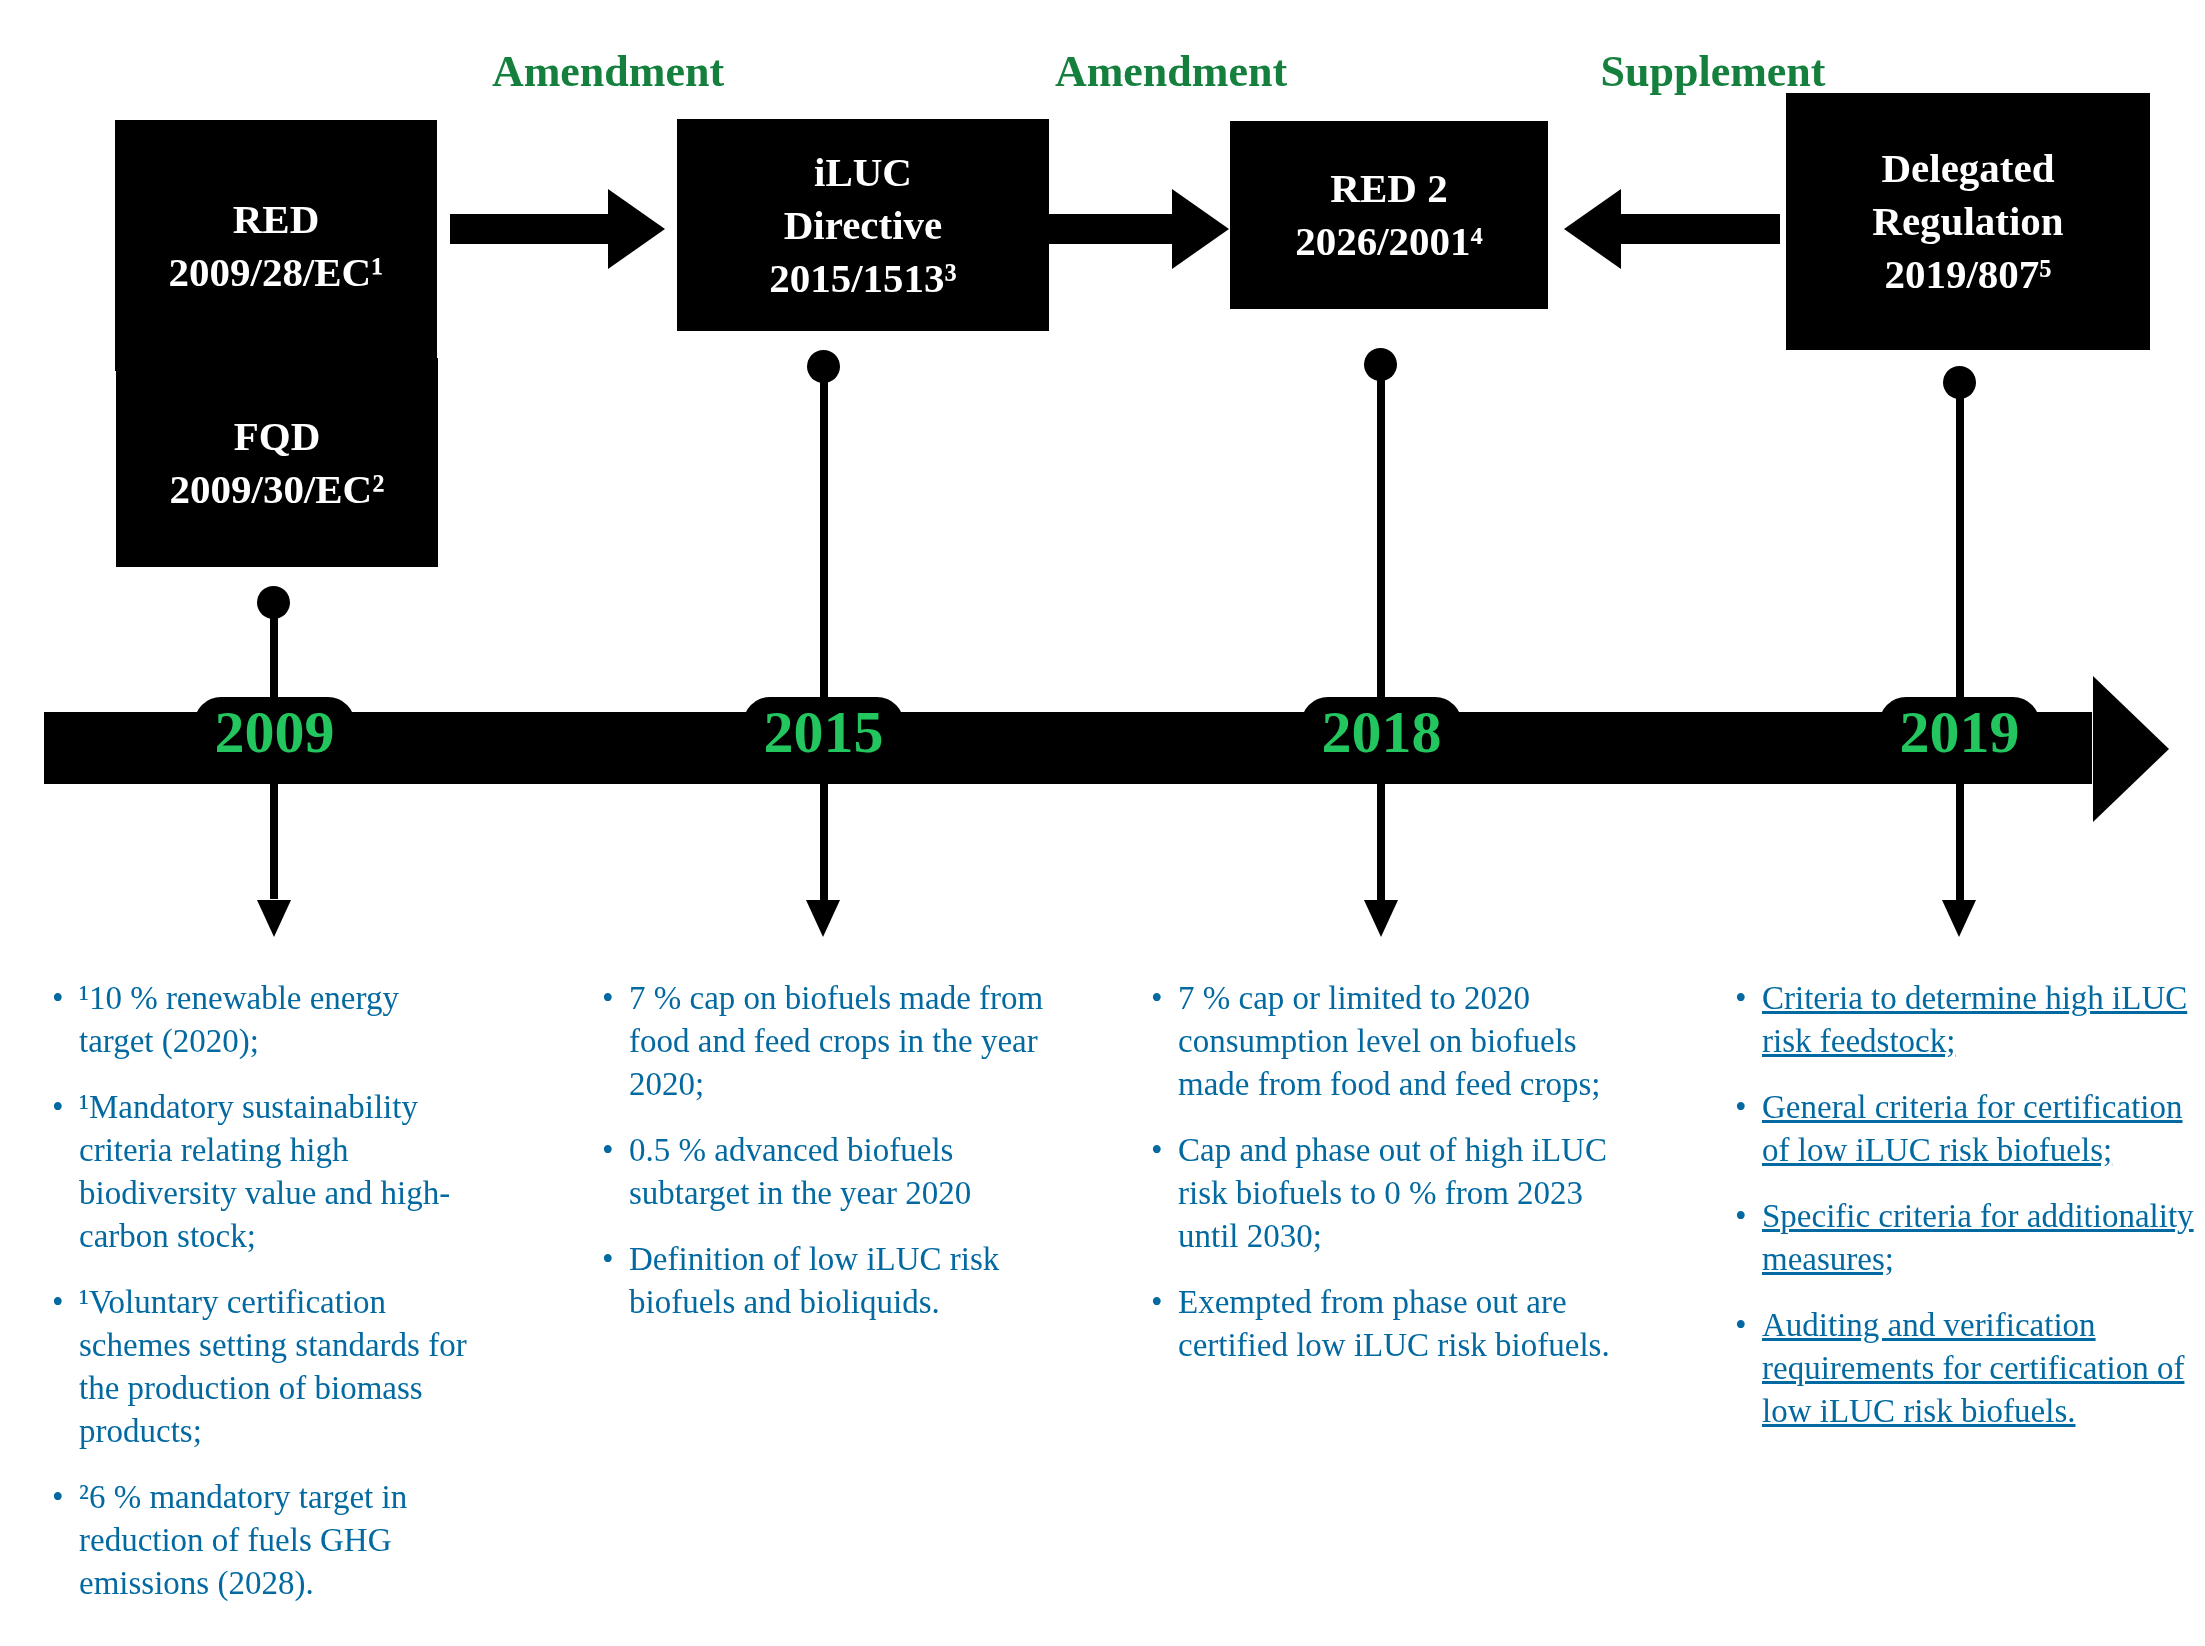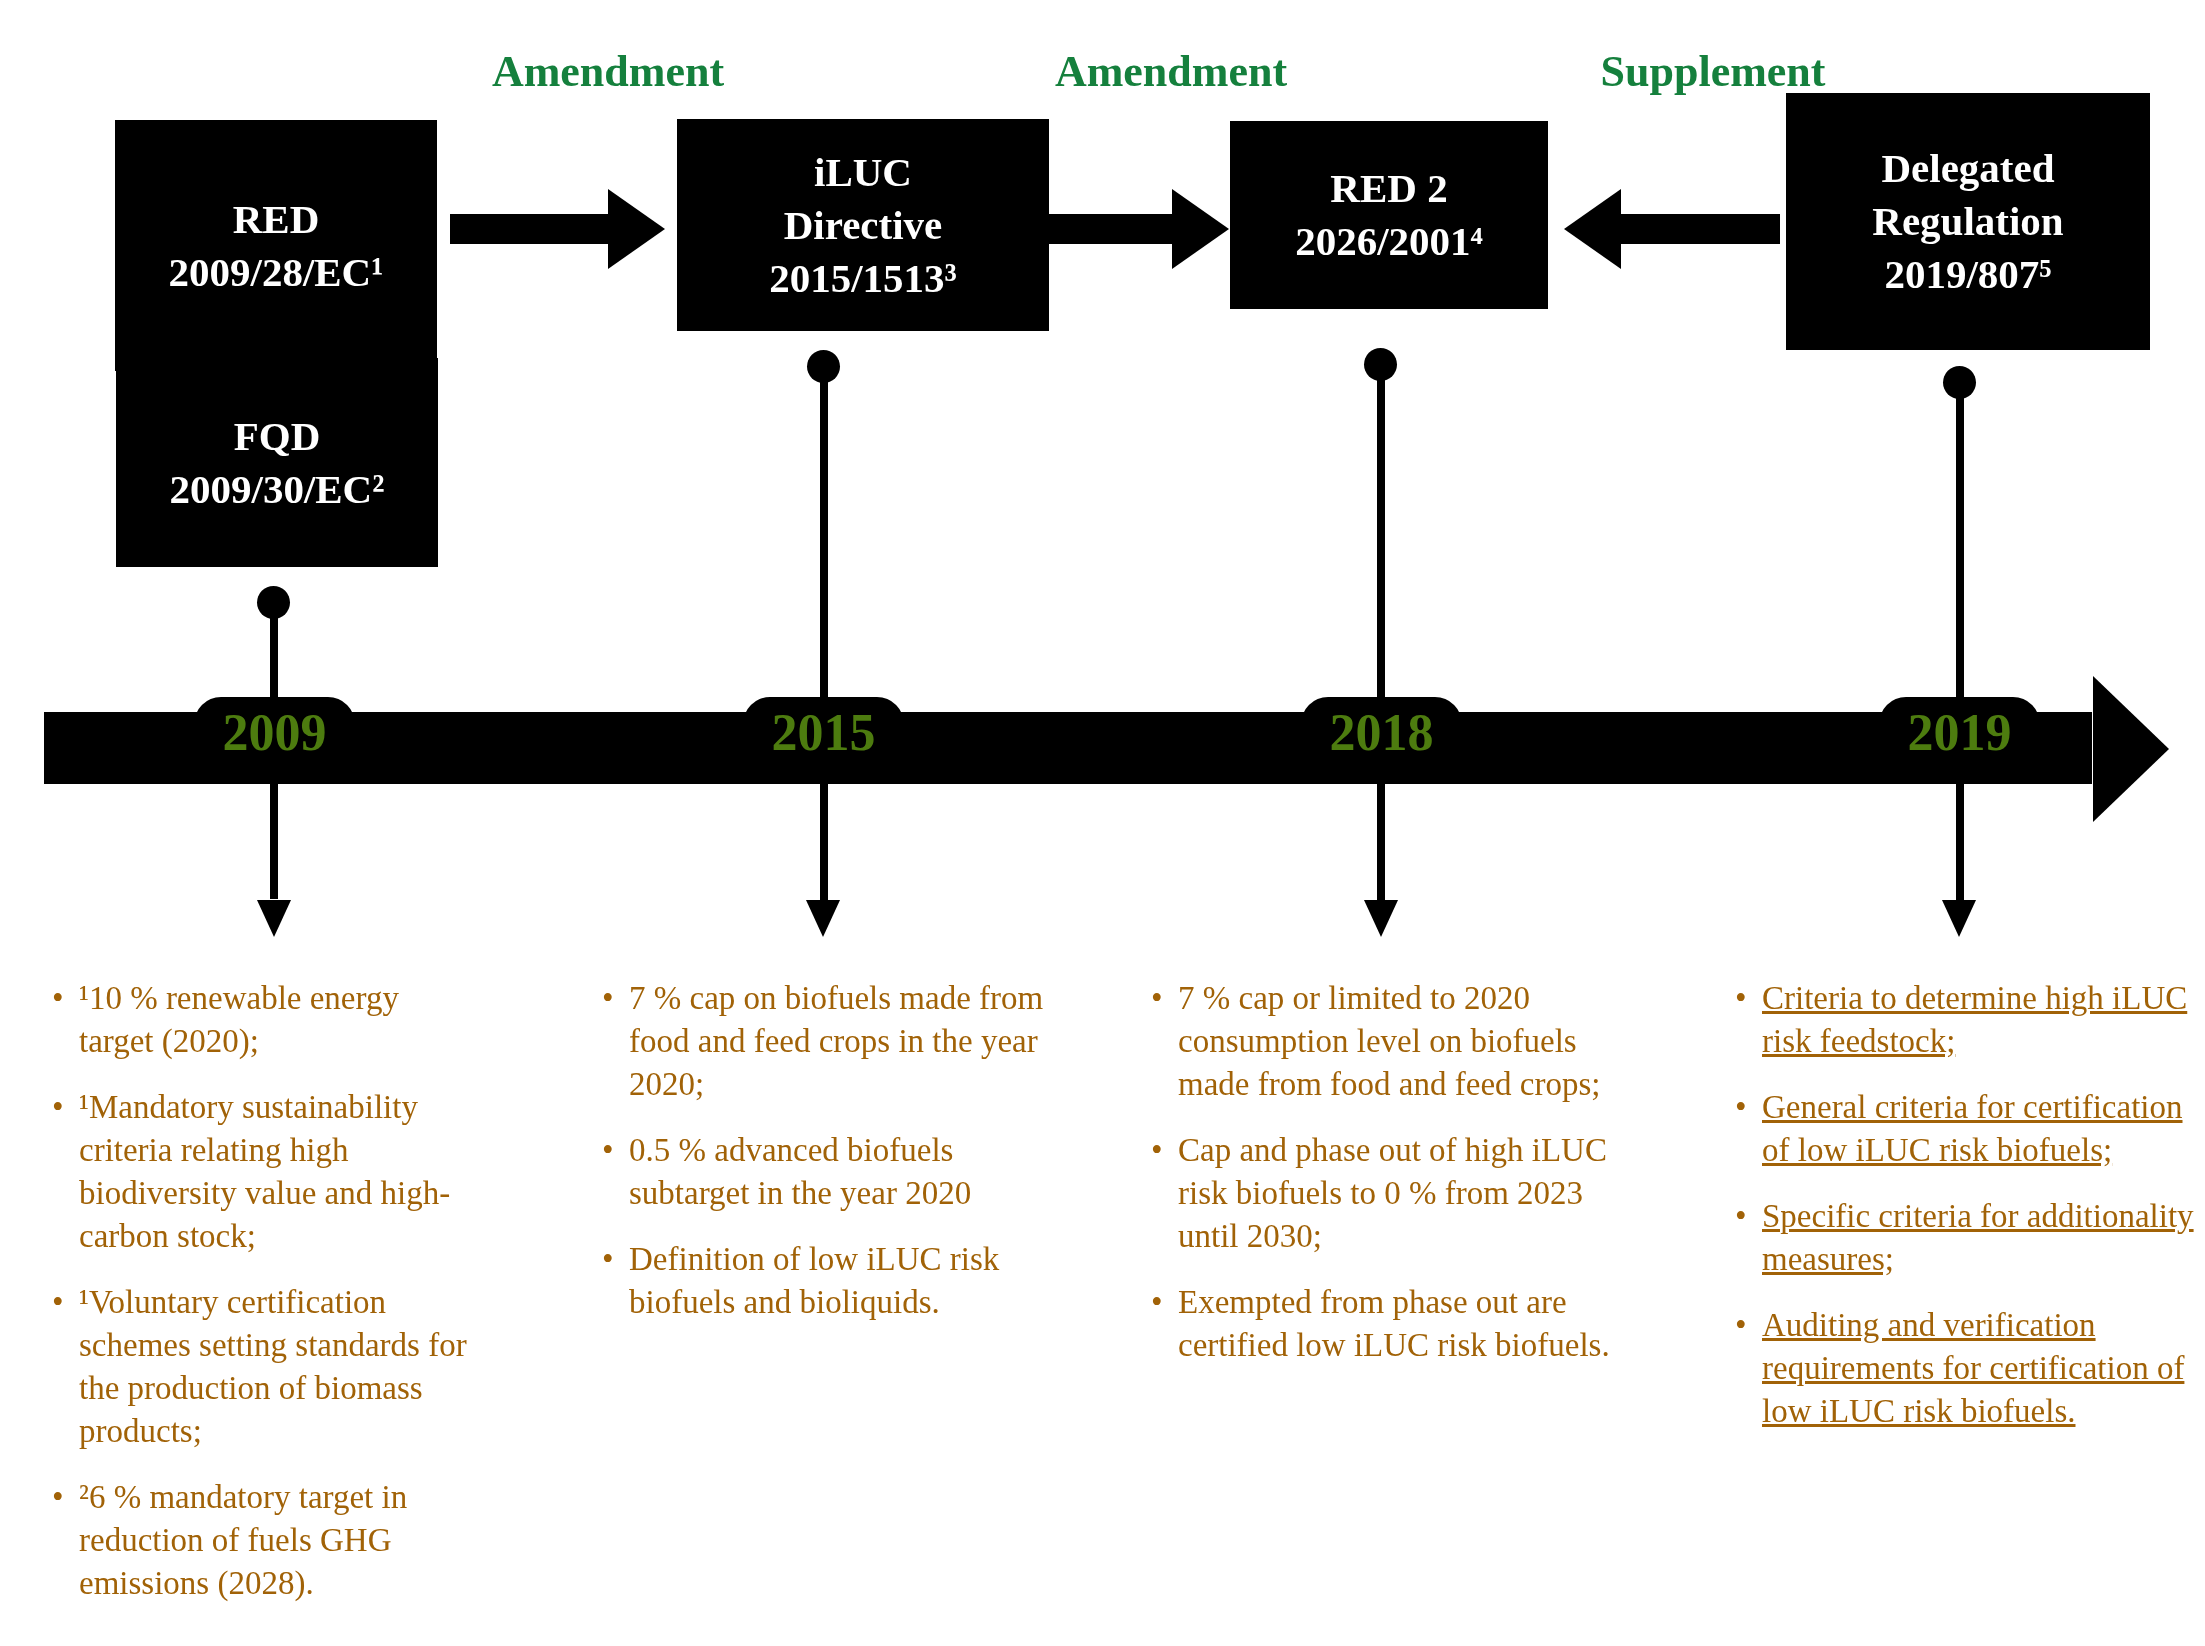--- a/index.html
+++ b/index.html
@@ -27,29 +27,29 @@
     border-top:40px solid transparent; border-bottom:40px solid transparent; border-left:57px solid #000; }
   .head-left  { position:absolute; width:0; height:0;
     border-top:40px solid transparent; border-bottom:40px solid transparent; border-right:57px solid #000; }
 
   .tl-bar { position:absolute; left:44px; top:712px; width:2048px; height:72px; background:#000; }
   .tl-head { position:absolute; left:2093px; top:676px; width:0; height:0;
     border-top:73px solid transparent; border-bottom:73px solid transparent; border-left:76px solid #000; }
 
   .chip {
     position:absolute; top:697px; width:161px; height:71px; background:#000;
-    border-radius:27px; color:#4d7c0f; display:flex; align-items:center; justify-content:center;
-    font-size:52px; font-weight:bold;
+    border-radius:27px; color:#22c55e; display:flex; align-items:center; justify-content:center;
+    font-size:60px; font-weight:bold;
   }
   .circle { position:absolute; width:33px; height:33px; border-radius:50%; background:#000; }
   .stem { position:absolute; width:8.4px; background:#000; }
   .stem-tip { position:absolute; width:0; height:0; top:900px;
     border-left:17.4px solid transparent; border-right:17.4px solid transparent; border-top:37px solid #000; }
 
-  .col { position:absolute; top:977px; font-size:33px; line-height:43px; color:#a16207; }
+  .col { position:absolute; top:977px; font-size:33px; line-height:43px; color:#0369a1; }
   .col-1 { left:48px;   width:425px; }
   .col-2 { left:598px;  width:450px; }
   .col-3 { left:1147px; width:476px; }
   .col-4 { left:1731px; width:463px;text-decoration:underline; }
   .bullet { position:relative; padding-left:31px; margin-bottom:23px; }
   .bullet::before { content:"\2022"; position:absolute; left:3.9px; top:0; }
 </style>
 </head>
 <body>
 

